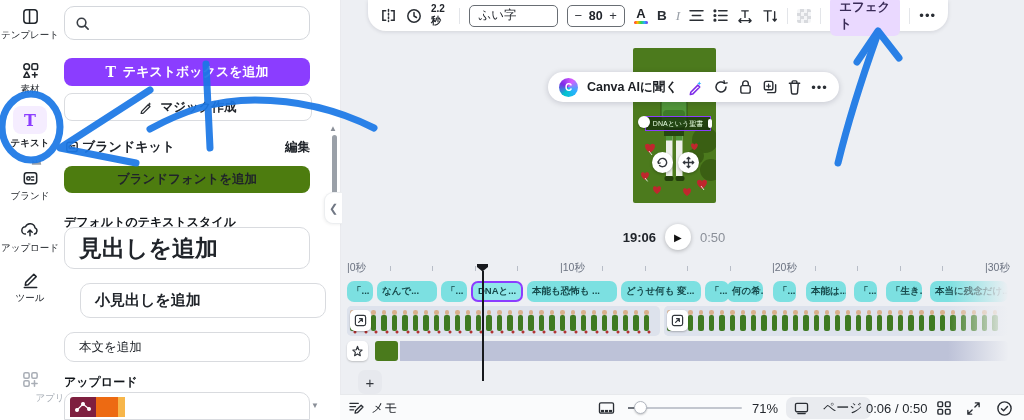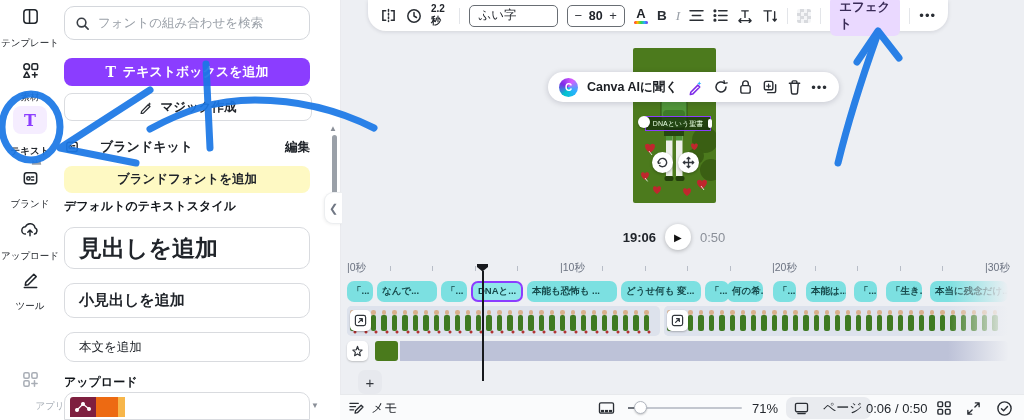--- a/index.html
+++ b/index.html
@@ -2,43 +2,43 @@
 <html><head>
 <meta charset="utf-8">
 <style>
   html,body{margin:0;padding:0;}
   .stage{position:relative;width:1024px;height:420px;background:#edeff3;overflow:hidden;
     font-family:"Liberation Sans","DejaVu Sans",sans-serif;color:#20242a;}
   svg{display:block}
   
   .left-panel{position:absolute;left:0;top:0;width:340px;height:420px;background:#ffffff;border-right:1px solid #e9eaee;}
   .rail{position:absolute;left:0;top:0;width:60px;height:420px;background:#fff;}
-  .rail-item{position:absolute;left:0;width:60px;display:flex;flex-direction:column;align-items:center;gap:11px;cursor:pointer;}
+  .rail-item{position:absolute;left:0;width:60px;display:flex;flex-direction:column;align-items:center;gap:3px;cursor:pointer;}
   .rail-item .lbl{font-size:9.5px;color:#23272d;white-space:nowrap;}
   .rail-item.dim .lbl{color:#aab0b8;margin-left:40px;}
   .t-tile{width:34px;height:28px;background:#f5edff;border-radius:8px;display:flex;align-items:center;justify-content:center;
     color:#8b3dff;font-family:"DejaVu Serif",serif;font-weight:bold;font-size:16px;}
   
   .pc{position:absolute;left:64px;width:246px;}
   .searchbox{top:6px;height:34px;border:1px solid #d4d7dc;border-radius:10px;display:flex;align-items:center;gap:8px;padding:0 10px;box-sizing:border-box;background:#fff;}
   .searchbox .ph{color:#9aa0a8;font-size:12.5px;white-space:nowrap;overflow:hidden;}
   .btn-purple{top:58px;height:28px;background:#8b3dff;border-radius:8px;color:#fff;font-size:13px;font-weight:bold;
     display:flex;align-items:center;justify-content:center;gap:7px;cursor:pointer;}
   .btn-magic{top:93px;height:26px;background:#fff;border:1px solid #dadce0;border-radius:8px;font-size:12.5px;font-weight:bold;
     display:flex;align-items:center;justify-content:center;gap:7px;cursor:pointer;}
-  .brand-row{top:138px;height:18px;display:flex;align-items:center;gap:20px;}
+  .brand-row{top:138px;height:18px;display:flex;align-items:center;gap:2px;}
   .brand-row .bk{font-size:13px;font-weight:bold;}
   .brand-row .edit{margin-left:auto;font-size:12.5px;font-weight:bold;cursor:pointer;}
-  .btn-gray{top:166px;height:27px;background:#fef9c3;border-radius:8px;font-size:12.5px;font-weight:bold;
+  .btn-gray{top:166px;height:27px;background:#4d7c0f;border-radius:8px;font-size:12.5px;font-weight:bold;
     display:flex;align-items:center;justify-content:center;cursor:pointer;}
   .sec-h{position:absolute;left:64px;font-size:12px;font-weight:bold;color:#11151a;}
   .card{position:absolute;left:64px;width:246px;background:#fff;border:1px solid #d9dbdf;border-radius:10px;
     box-sizing:border-box;display:flex;align-items:center;padding:0 14px;cursor:pointer;}
   .card.h1{top:227px;height:42px;font-size:23px;font-weight:bold;}
-  .card.h2{top:283px;height:35px;font-size:15px;font-weight:bold;}
+  .card.h2{top:283px;height:35px;font-size:15px;font-weight:bold;margin-left:16px;}
   .card.h3{top:332px;height:30px;font-size:12.5px;}
   .card.dyn{top:392px;height:28px;border-radius:10px 10px 0 0;padding:4px 5px;align-items:flex-start;gap:0;}
   .sw{height:20px;display:inline-block}
   .scroll-up{position:absolute;left:329px;top:124px;font-size:8px;color:#8a8f98;}
   .scroll-thumb{position:absolute;left:332px;top:135px;width:5px;height:60px;border-radius:3px;background:#9aa0a8;}
   .scroll-dn{position:absolute;left:311px;top:401px;font-size:8px;color:#8a8f98;}
   .collapse-tab{position:absolute;left:324px;top:192px;width:17px;height:30px;background:#fff;border:1px solid #eceef0;border-right:none;
     border-radius:9px 0 0 9px;display:flex;align-items:center;justify-content:center;color:#707784;font-size:11px;cursor:pointer;box-shadow:-1px 1px 3px rgba(0,0,0,.05);}
   
   .toolbar{position:absolute;left:368px;top:0;width:580px;height:31px;background:#fff;border-radius:0 0 18px 18px;
@@ -197,21 +197,20 @@
       </div>
     </div>
 
     <div class="pc searchbox" style="position:absolute">
       <span>
           <svg width="15" height="15" viewBox="0 0 16 16" fill="none" stroke="#3a3f46" stroke-width="1.7" stroke-linecap="round">
             <circle cx="7" cy="7" r="4.6"></circle>
             <line x1="10.6" y1="10.6" x2="14" y2="14"></line>
           </svg>
         </span>
-      <span class="ph">フォントの組み合わせを検索</span>
     </div>
 
     <div class="pc btn-purple" style="position:absolute">
       <span style="font-family:'DejaVu Serif',serif;font-size:14px;">T</span>
       <span>テキストボックスを追加</span>
     </div>
 
     <div class="pc btn-magic" style="position:absolute">
       <span>
           <svg width="14" height="14" viewBox="0 0 16 16" fill="none" stroke="#2a2e34" stroke-width="1.5" stroke-linecap="round" stroke-linejoin="round">
@@ -231,21 +230,21 @@
           </svg>
         </span>
       <span class="bk">ブランドキット</span>
       <span class="edit">編集</span>
     </div>
 
     <div class="pc btn-gray" style="position:absolute">
       <span>ブランドフォントを追加</span>
     </div>
 
-    <div class="sec-h" style="top:198px">デフォルトのテキストスタイル</div>
+    <div class="sec-h" style="top:214px">デフォルトのテキストスタイル</div>
 
     <div class="card h1">
         <span>見出しを追加</span>
       </div>
     <div class="card h2">
         <span>小見出しを追加</span>
       </div>
     <div class="card h3">
         <span>本文を追加</span>
       </div>

